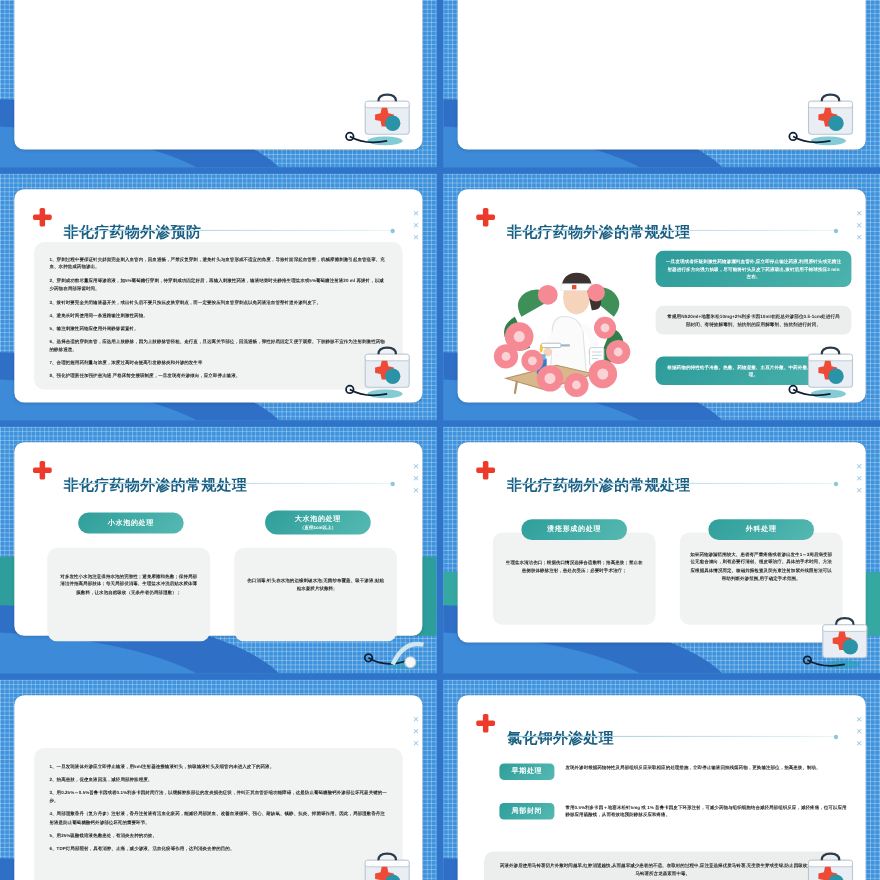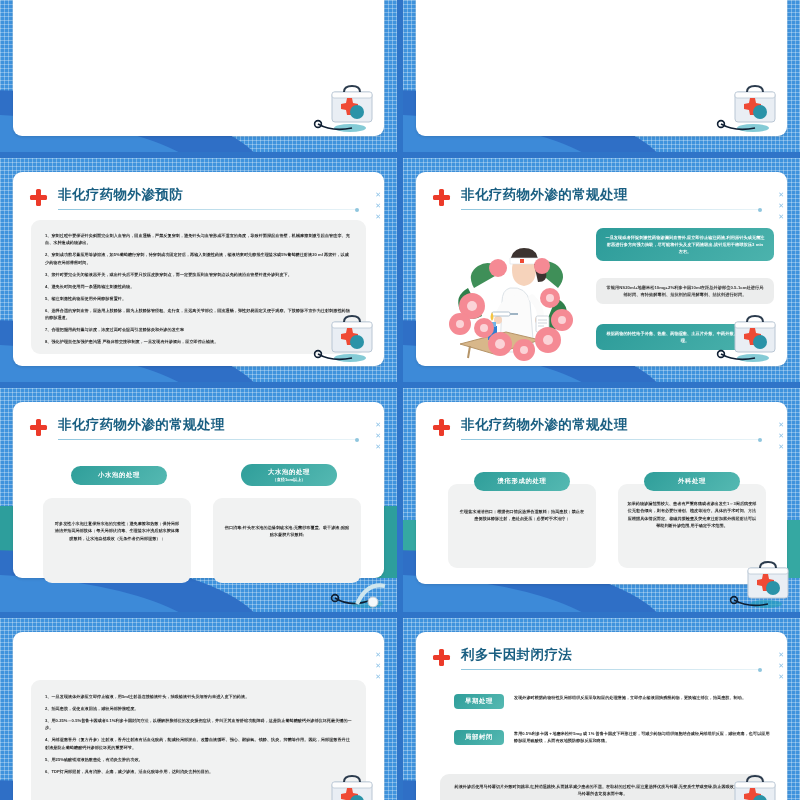--- a/index.html
+++ b/index.html
@@ -55,21 +55,21 @@
   .shead{ position:absolute; left:17px; top:14px; right:22px; height:26px; }
   .cross{
     position:absolute; left:0; top:3px; width:17px; height:17px;
   }
   .cross:before,.cross:after{
     content:""; position:absolute; background:#ec3b2a; border-radius:1.5px;
   }
   .cross:before{ left:5.6px; top:0; width:5.8px; height:17px; }
   .cross:after{ left:0; top:5.6px; width:17px; height:5.8px; }
   .stitle{
-    position:absolute; left:28px; top:0px;
+    position:absolute; left:28px; top:16px;
     font-size:13.5px; font-weight:bold; color:#1a5f82; letter-spacing:.4px;
     white-space:nowrap;
   }
   .hrule{
     position:absolute; left:28px; top:23px; right:5px; height:1px;
     background:linear-gradient(to right,#8fc6de,#cfe6f0 70%,#eaf4f8);
   }
   .hrule:after{
     content:""; position:absolute; right:-2px; top:-1.5px; width:4px; height:4px;
     border-radius:50%; background:#8fc6de;
@@ -439,21 +439,21 @@
         </div>
       </div>
 
       <div class="slide">
         <div class="bg"></div>
         <div class="wave1"></div>
 
         <div class="card">
           <div class="shead">
             <span class="cross"></span>
-            <span class="stitle">利多卡因封闭疗法</span>
+            <span class="stitle">氯化钾外渗处理</span>
             <span class="hrule"></span>
           </div>
           <div class="xmarks">
             <span>✕</span>
             <span>✕</span>
             <span>✕</span>
           </div>
 
           <div class="pill" style="position:absolute;left:38px;top:62px;width:50px;height:15px;border-radius:4px;">
             <span class="pt">早期处理</span>

